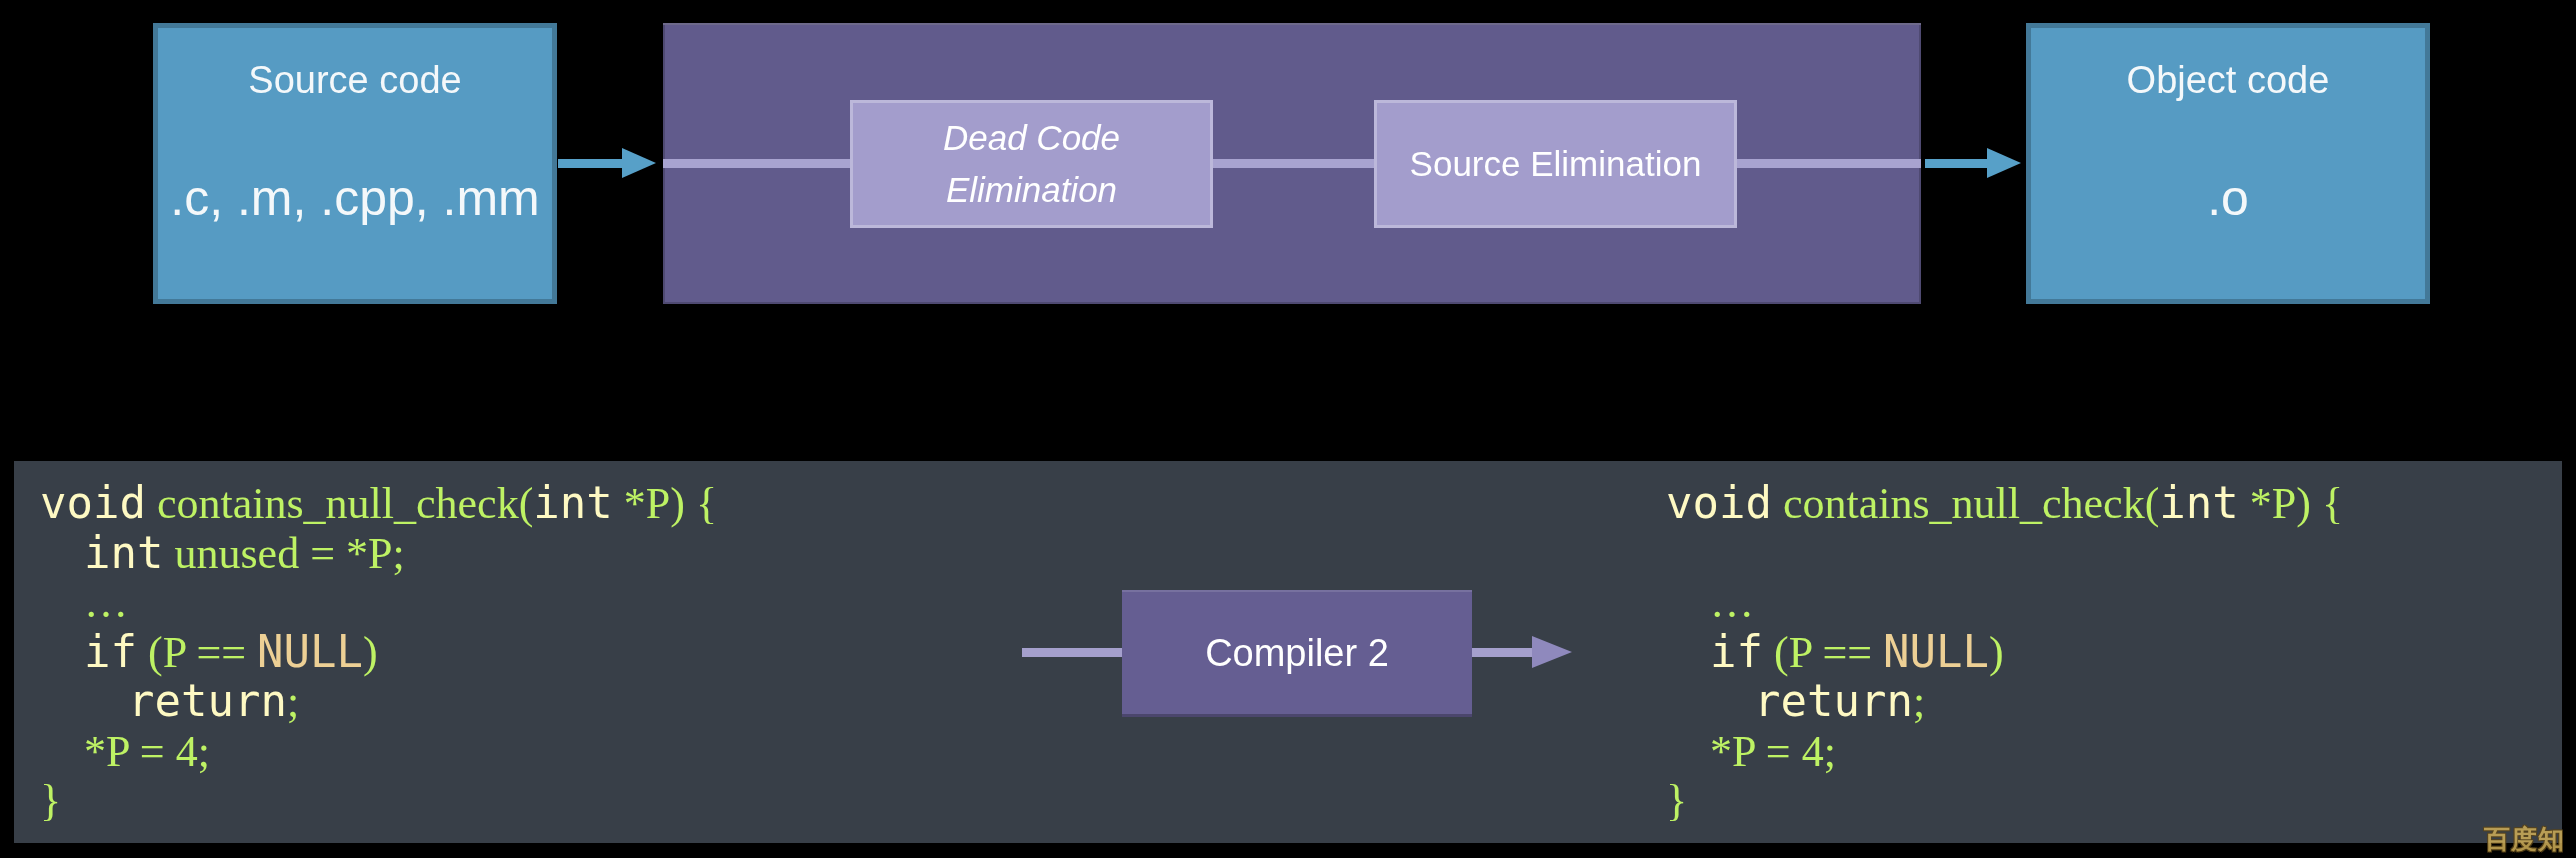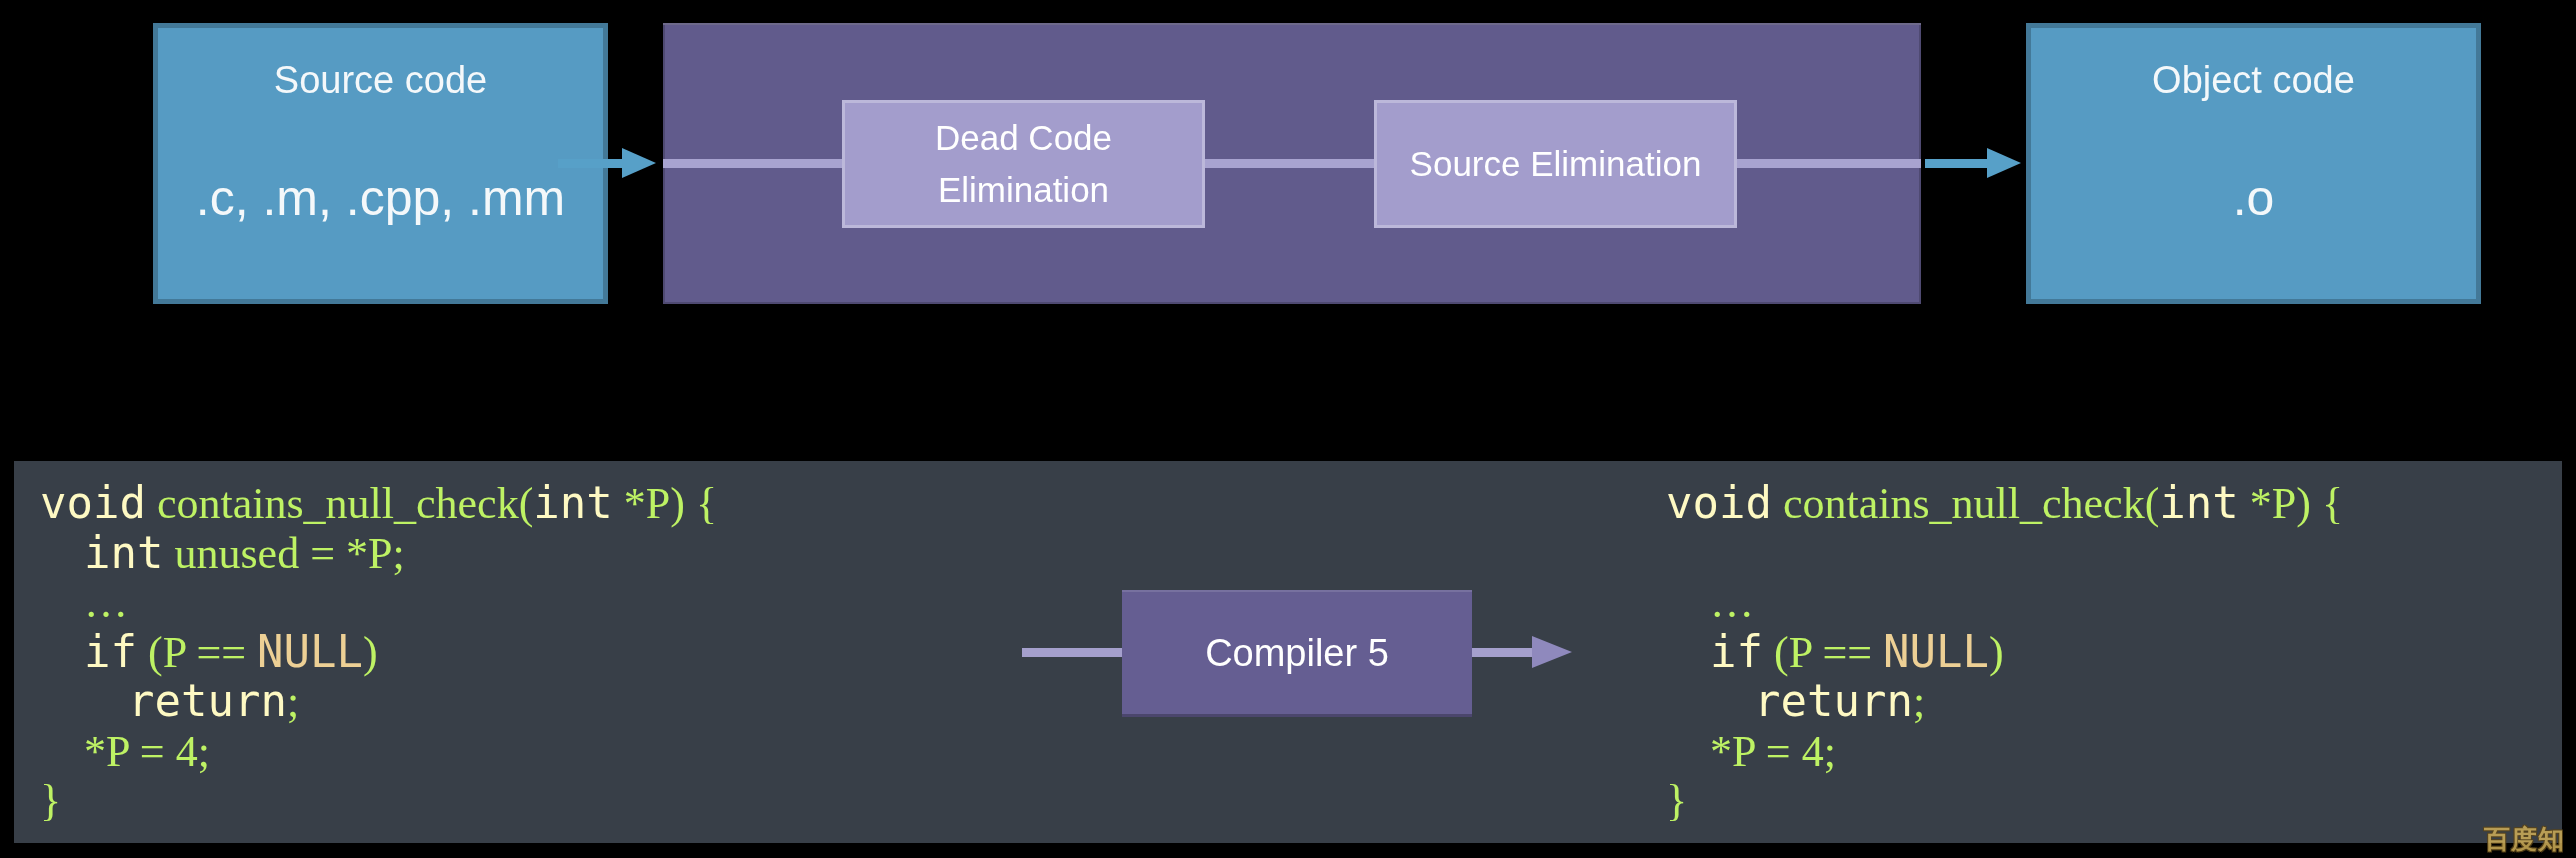--- a/index.html
+++ b/index.html
@@ -2,21 +2,21 @@
 <html><head>
 <meta charset="utf-8">
 <style>
   html,body{margin:0;padding:0;background:#000;}
   #canvas{
     position:relative;width:2576px;height:858px;background:#000;overflow:hidden;
     font-family:"Liberation Sans",sans-serif;
   }
   
   .io-box{
-    position:absolute;top:23px;width:455px;height:281px;
+    position:absolute;top:23px;width:404px;height:281px;
     background:#569bc3;box-shadow:inset 0 0 0 5px rgba(0,0,0,0.22);
     color:#f4f8fa;text-align:center;
   }
   .io-title{position:absolute;top:36px;left:0;width:100%;font-size:38px;}
   .io-sub{position:absolute;top:146px;left:0;width:100%;font-size:50px;text-align:center;}
   .pipeline-box{
     position:absolute;left:663px;top:23px;width:1258px;height:281px;
     background:#615b8c;box-shadow:inset 0 2px 0 rgba(255,255,255,0.18), inset 0 0 0 2px rgba(0,0,0,0.18);
   }
   .pipe-line{
@@ -64,21 +64,21 @@
   <div class="io-box" style="left:153px;">
     <div class="io-title">Source code</div>
     <div class="io-sub">.c, .m, .cpp, .mm</div>
   </div>
 
   <div class="harrow" style="left:558px;top:159px;width:64px;background:#57a0c8;"></div>
   <div class="harrow-head" style="left:622px;top:148px;border-left:34px solid #57a0c8;"></div>
 
   <div class="pipeline-box">
     <div class="pipe-line"></div>
-    <div class="stage-box" style="left:179px;">
+    <div class="stage-box" style="left:187px;font-style:italic;">
       <div>Dead Code</div>
       <div>Elimination</div>
     </div>
     <div class="stage-box" style="left:711px;">
       <div>Source Elimination</div>
     </div>
   </div>
 
   <div class="harrow" style="left:1925px;top:159px;width:62px;background:#57a0c8;"></div>
   <div class="harrow-head" style="left:1987px;top:148px;border-left:34px solid #57a0c8;"></div>
@@ -87,21 +87,21 @@
     <div class="io-title">Object code</div>
     <div class="io-sub">.o</div>
   </div>
 
   <div class="code-panel">
 
     <div class="code-block" style="left:26px;"><div class="code-line"><span class="tok-kw">void</span><span class="tok-pl"> contains_null_check(</span><span class="tok-kw">int</span><span class="tok-pl"> *P) {</span></div><div class="code-line"><span class="tok-pl">    </span><span class="tok-kw">int</span><span class="tok-pl"> unused = *P;</span></div><div class="code-line"><span class="tok-pl">    …</span></div><div class="code-line"><span class="tok-pl">    </span><span class="tok-kw">if</span><span class="tok-pl"> (P == </span><span class="tok-nu">NULL</span><span class="tok-pl">)</span></div><div class="code-line"><span class="tok-pl">        </span><span class="tok-kw">return</span><span class="tok-pl">;</span></div><div class="code-line"><span class="tok-pl">    *P = 4;</span></div><div class="code-line"><span class="tok-pl">}</span></div></div>
 
     <div class="lav-line" style="left:1008px;top:187px;width:100px;"></div>
     <div class="compiler2-box">
-      <span>Compiler 5</span>
+      <span>Compiler 2</span>
     </div>
 
     <div class="lav-line" style="left:1458px;top:187px;width:60px;"></div>
     <div class="lav-head" style="left:1518px;top:175px;"></div>
 
     <div class="code-block" style="left:1652px;"><div class="code-line"><span class="tok-kw">void</span><span class="tok-pl"> contains_null_check(</span><span class="tok-kw">int</span><span class="tok-pl"> *P) {</span></div><div class="code-line">&nbsp;</div><div class="code-line"><span class="tok-pl">    …</span></div><div class="code-line"><span class="tok-pl">    </span><span class="tok-kw">if</span><span class="tok-pl"> (P == </span><span class="tok-nu">NULL</span><span class="tok-pl">)</span></div><div class="code-line"><span class="tok-pl">        </span><span class="tok-kw">return</span><span class="tok-pl">;</span></div><div class="code-line"><span class="tok-pl">    *P = 4;</span></div><div class="code-line"><span class="tok-pl">}</span></div></div>
   </div>
 
   <div class="watermark">百度知道</div>
 

